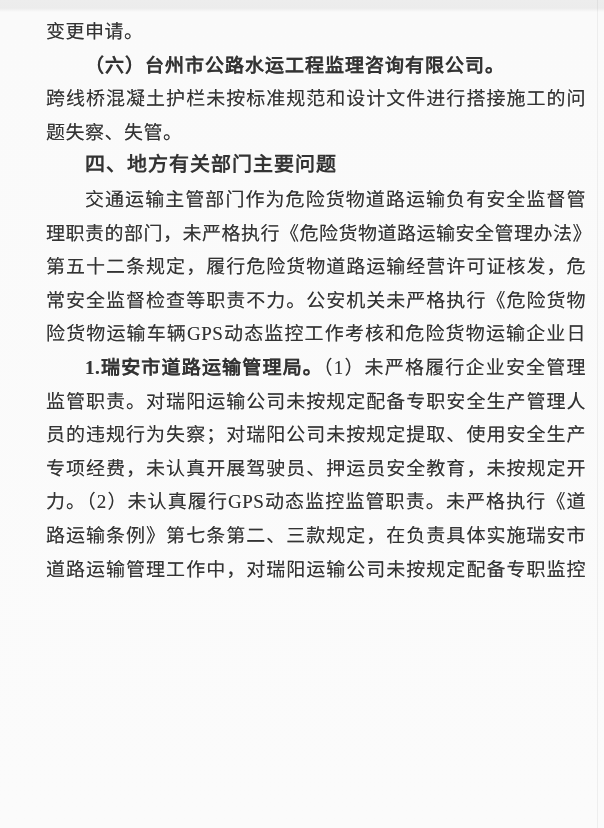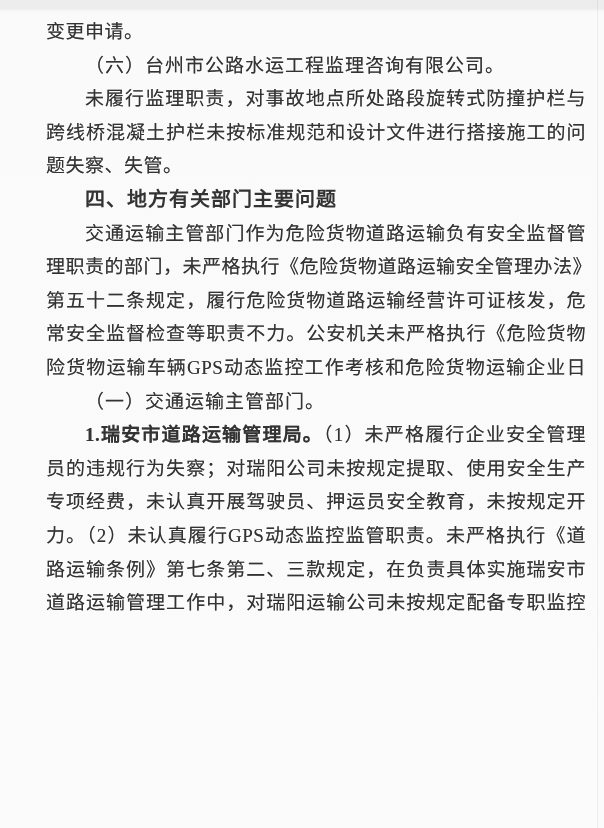--- a/index.html
+++ b/index.html
@@ -45,25 +45,25 @@
   }
   .line.fill {
     text-align: justify;
     text-align-last: justify;
     text-justify: inter-character;
   }
   .line.indent {
     text-indent: 39px;
   }
   .para.bold-kai .line {
-    font-weight: normal;
+    font-weight: bold;
     letter-spacing: 1px;
   }
   .para.heading-hei .line {
-    font-family: Liberation Serif, serif;
+    font-family: Liberation Mono, monospace;
     font-weight: bold;
     font-size: 20px;
     letter-spacing: 1px;
     text-shadow: none;
   }
   .run-bold {
     font-weight: bold;
   }
 </style>
 </head>
@@ -71,39 +71,36 @@
 
 <div class="page">
   <div class="content">
       <div class="para body">
         <div class="line">变更申请。</div>
       </div>
       <div class="para bold-kai">
         <div class="line indent">（六）台州市公路水运工程监理咨询有限公司。</div>
       </div>
       <div class="para body">
-        <div class="line indent fill">未履行监理职责，对事故地点所处路段旋转式防撞护栏与</div>
         <div class="line fill">跨线桥混凝土护栏未按标准规范和设计文件进行搭接施工的问</div>
         <div class="line">题失察、失管。</div>
       </div>
       <div class="para heading-hei">
         <div class="line indent">四、地方有关部门主要问题</div>
       </div>
       <div class="para body">
         <div class="line indent fill">交通运输主管部门作为危险货物道路运输负有安全监督管</div>
         <div class="line fill">理职责的部门，未严格执行《危险货物道路运输安全管理办法》</div>
         <div class="line fill">第五十二条规定，履行危险货物道路运输经营许可证核发，危</div>
         <div class="line fill">常安全监督检查等职责不力。公安机关未严格执行《危险货物</div>
         <div class="line fill">险货物运输车辆GPS动态监控工作考核和危险货物运输企业日</div>
       </div>
-      <div class="para bold-kai">
-        <div class="line indent">（一）交通运输主管部门。</div>
-      </div>
       <div class="para body">
         <div class="line indent fill"><span class="run-bold">1.瑞安市道路运输管理局。</span><span class="run">（1）未严格履行企业安全管理</span></div>
+        <div class="line fill">监管职责。对瑞阳运输公司未按规定配备专职安全生产管理人</div>
         <div class="line fill">员的违规行为失察；对瑞阳公司未按规定提取、使用安全生产</div>
         <div class="line fill">专项经费，未认真开展驾驶员、押运员安全教育，未按规定开</div>
         <div class="line fill">力。（2）未认真履行GPS动态监控监管职责。未严格执行《道</div>
         <div class="line fill">路运输条例》第七条第二、三款规定，在负责具体实施瑞安市</div>
         <div class="line fill">道路运输管理工作中，对瑞阳运输公司未按规定配备专职监控</div>
       </div>
     </div>
 </div>
 
 </body></html>

